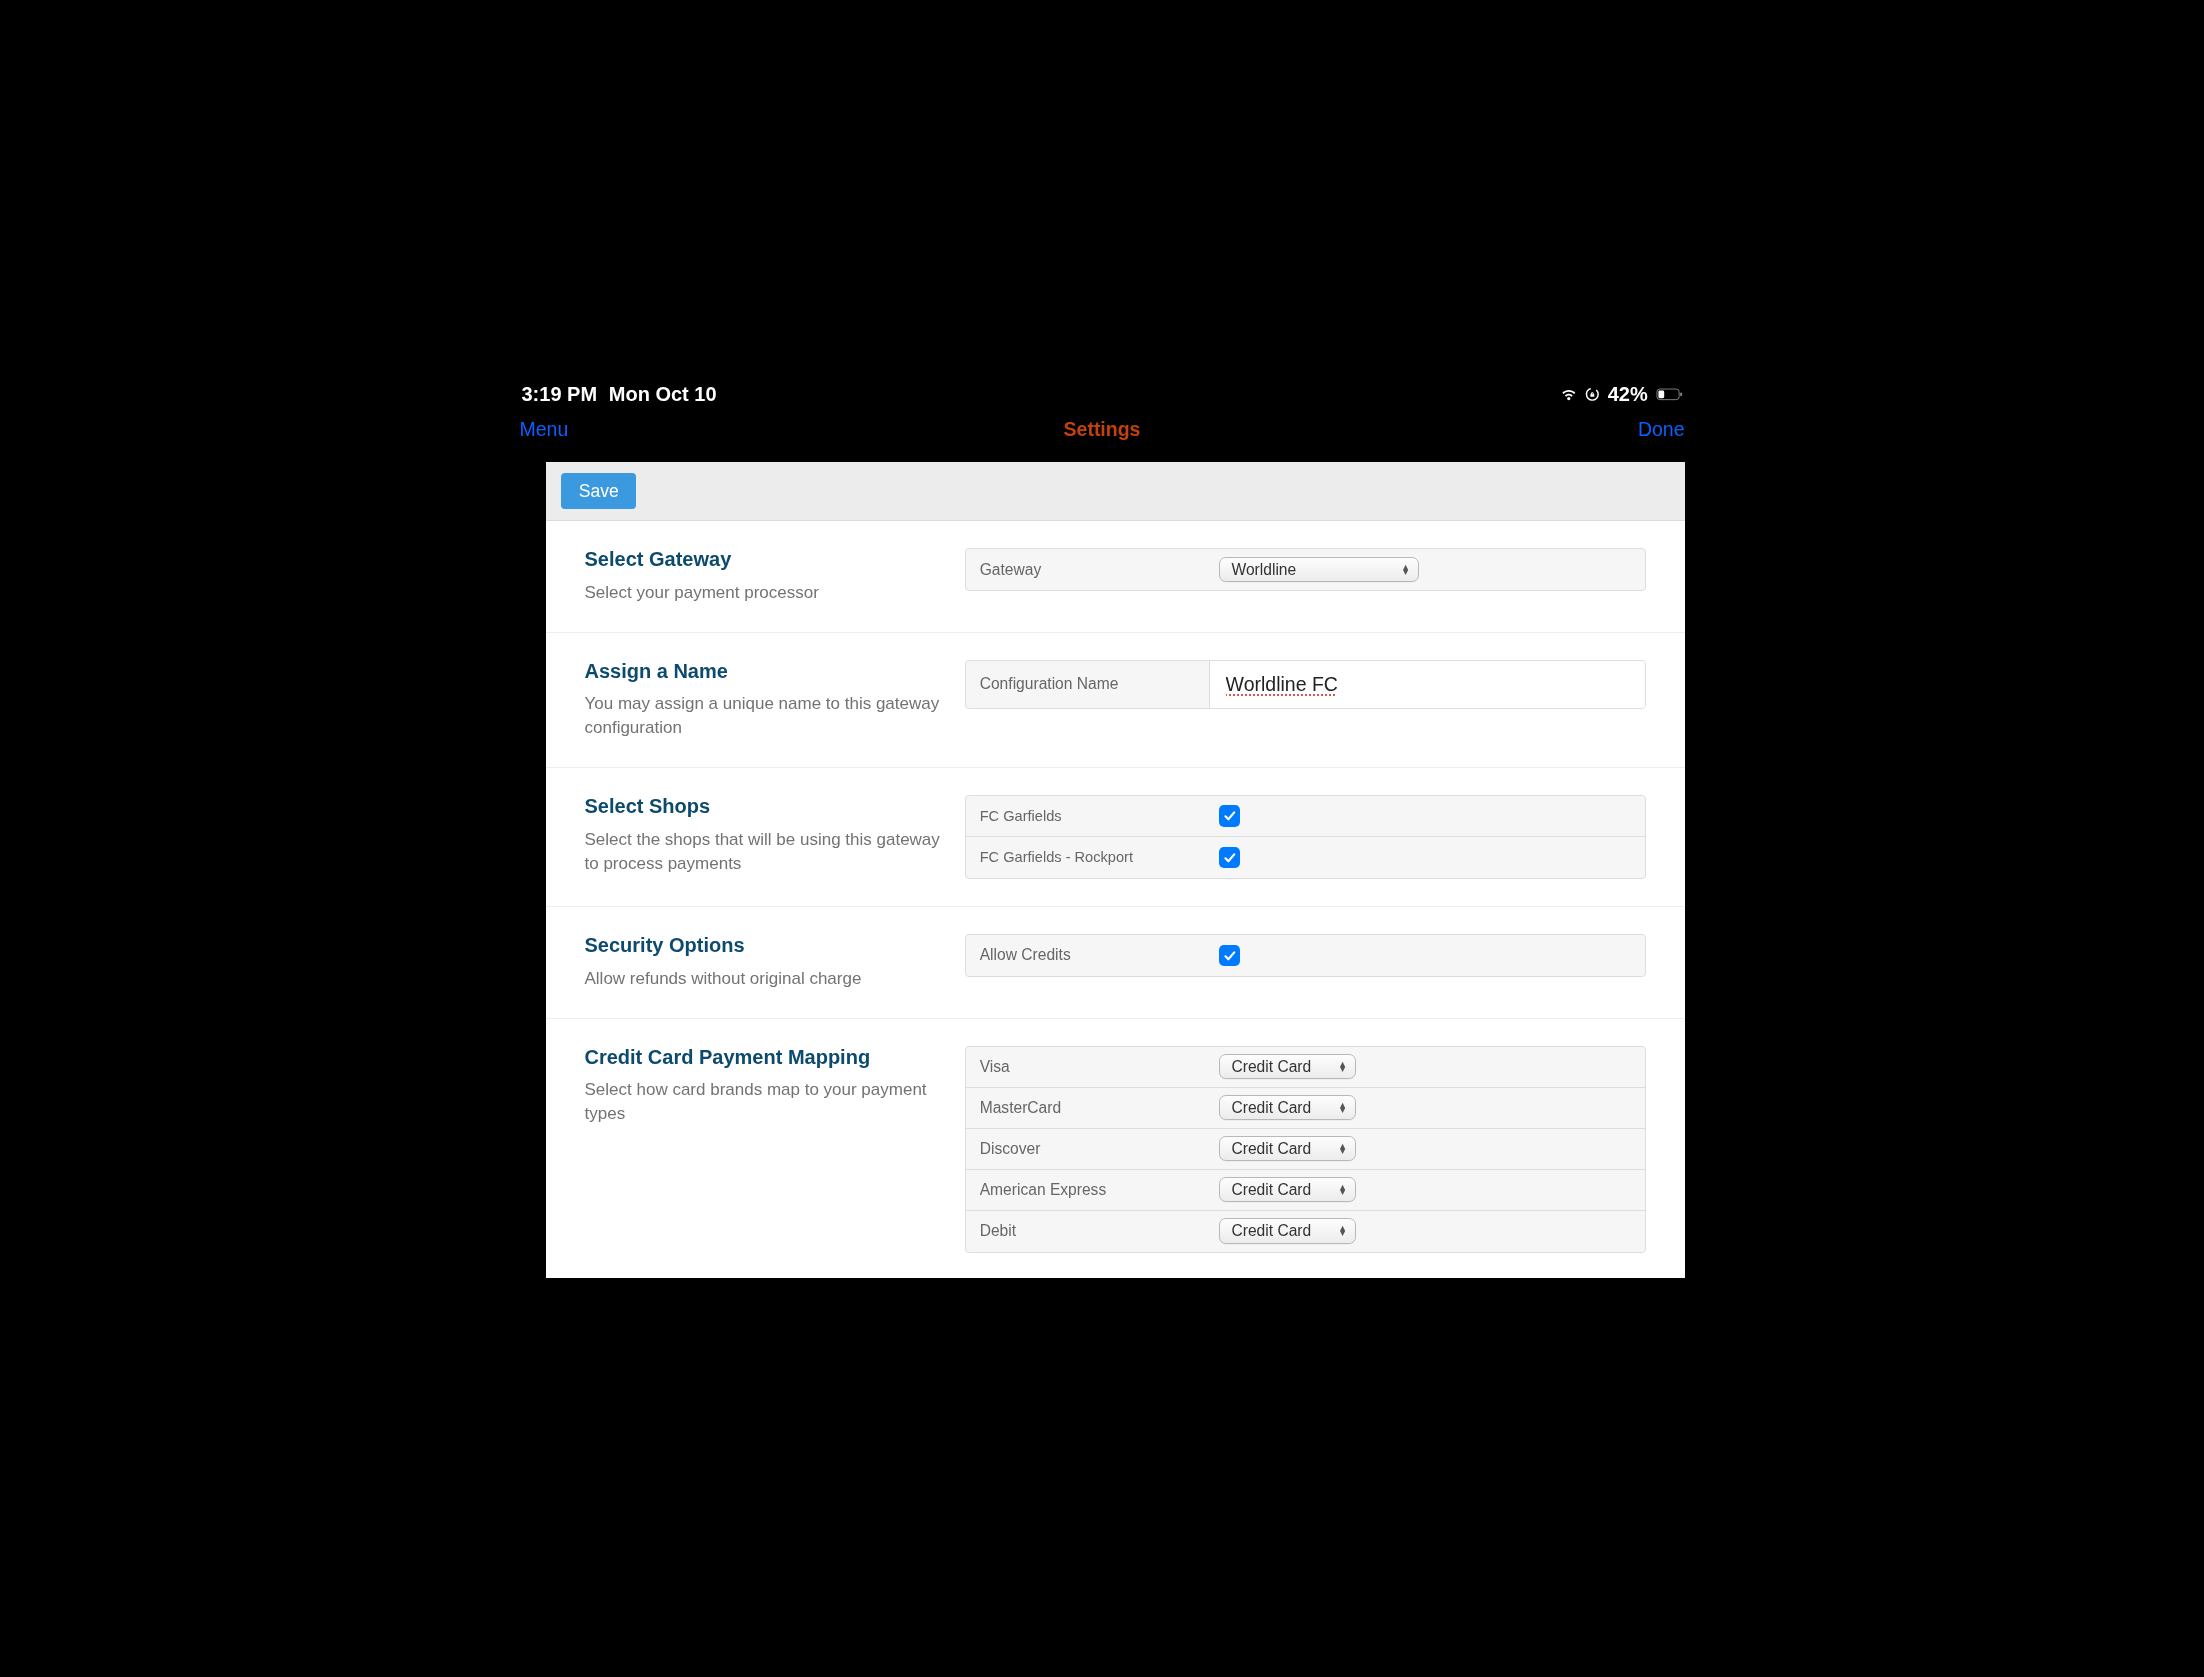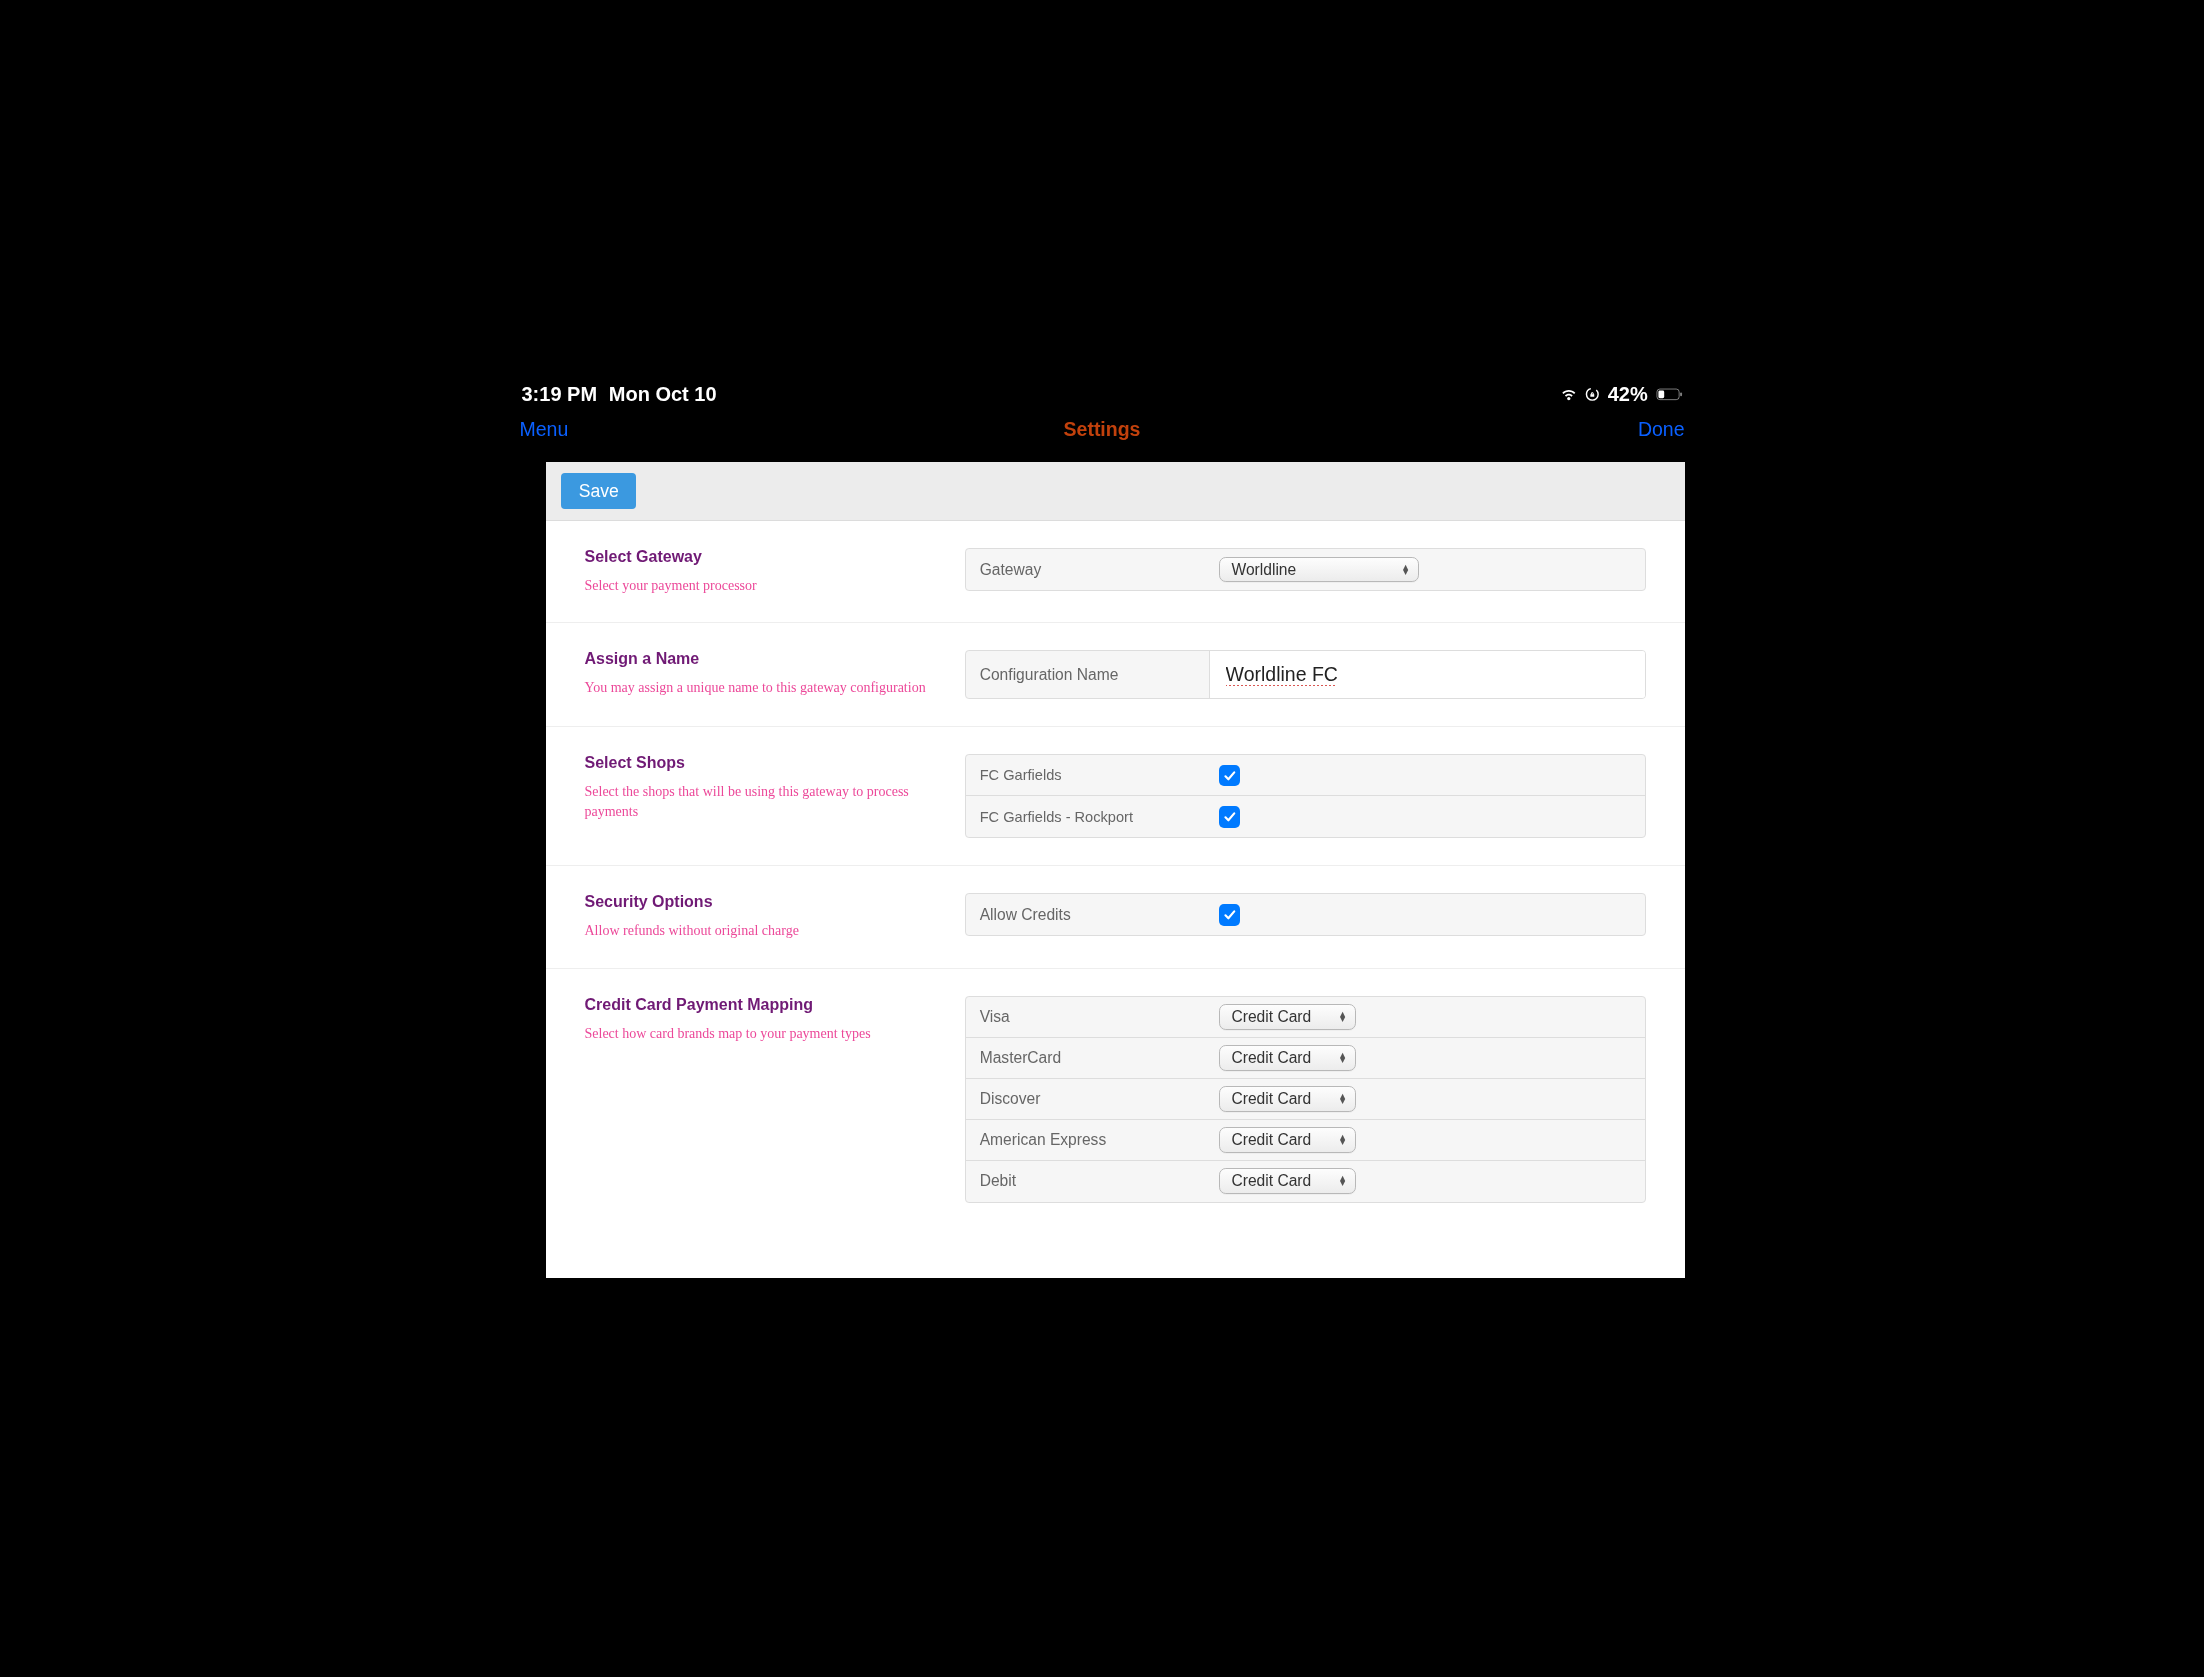--- a/index.html
+++ b/index.html
@@ -94,30 +94,29 @@
     display: flex;
     padding: 27px 39px 27px 39px;
     border-bottom: 1px solid #eee;
     gap: 19.5px;
   }
   .section-left {
     width: 361px;
     flex-shrink: 0;
   }
   .section-title {
-    font-size: 16px;
+    font-size: 20px;
     font-weight: 600;
-    color: #701a75;
+    color: #0c4a6e;
     margin-bottom: 9.8px;
   }
   .section-desc {
-    font-size: 14px;
-    color: #ec4899;
+    font-size: 17px;
+    color: #737373;
     line-height: 1.4;
-    font-family: Liberation Serif, serif;
   }
   .section-right {
     flex: 1;
   }
 
   .form-table {
     border: 1px solid #ddd;
     border-radius: 3.9px;
     overflow: hidden;
     background: #f6f6f6;

